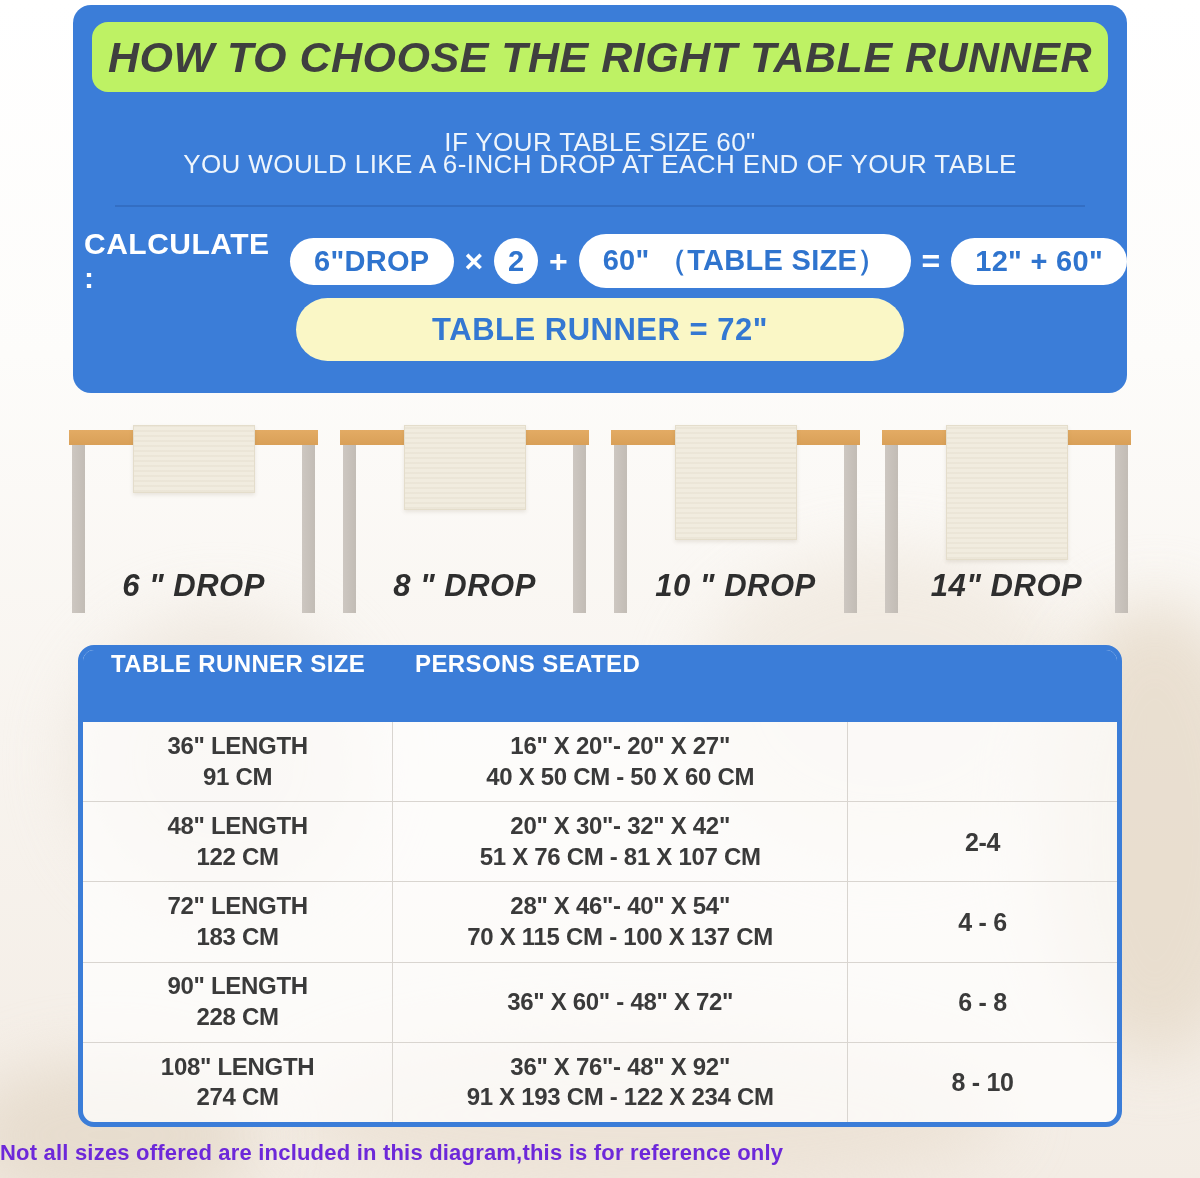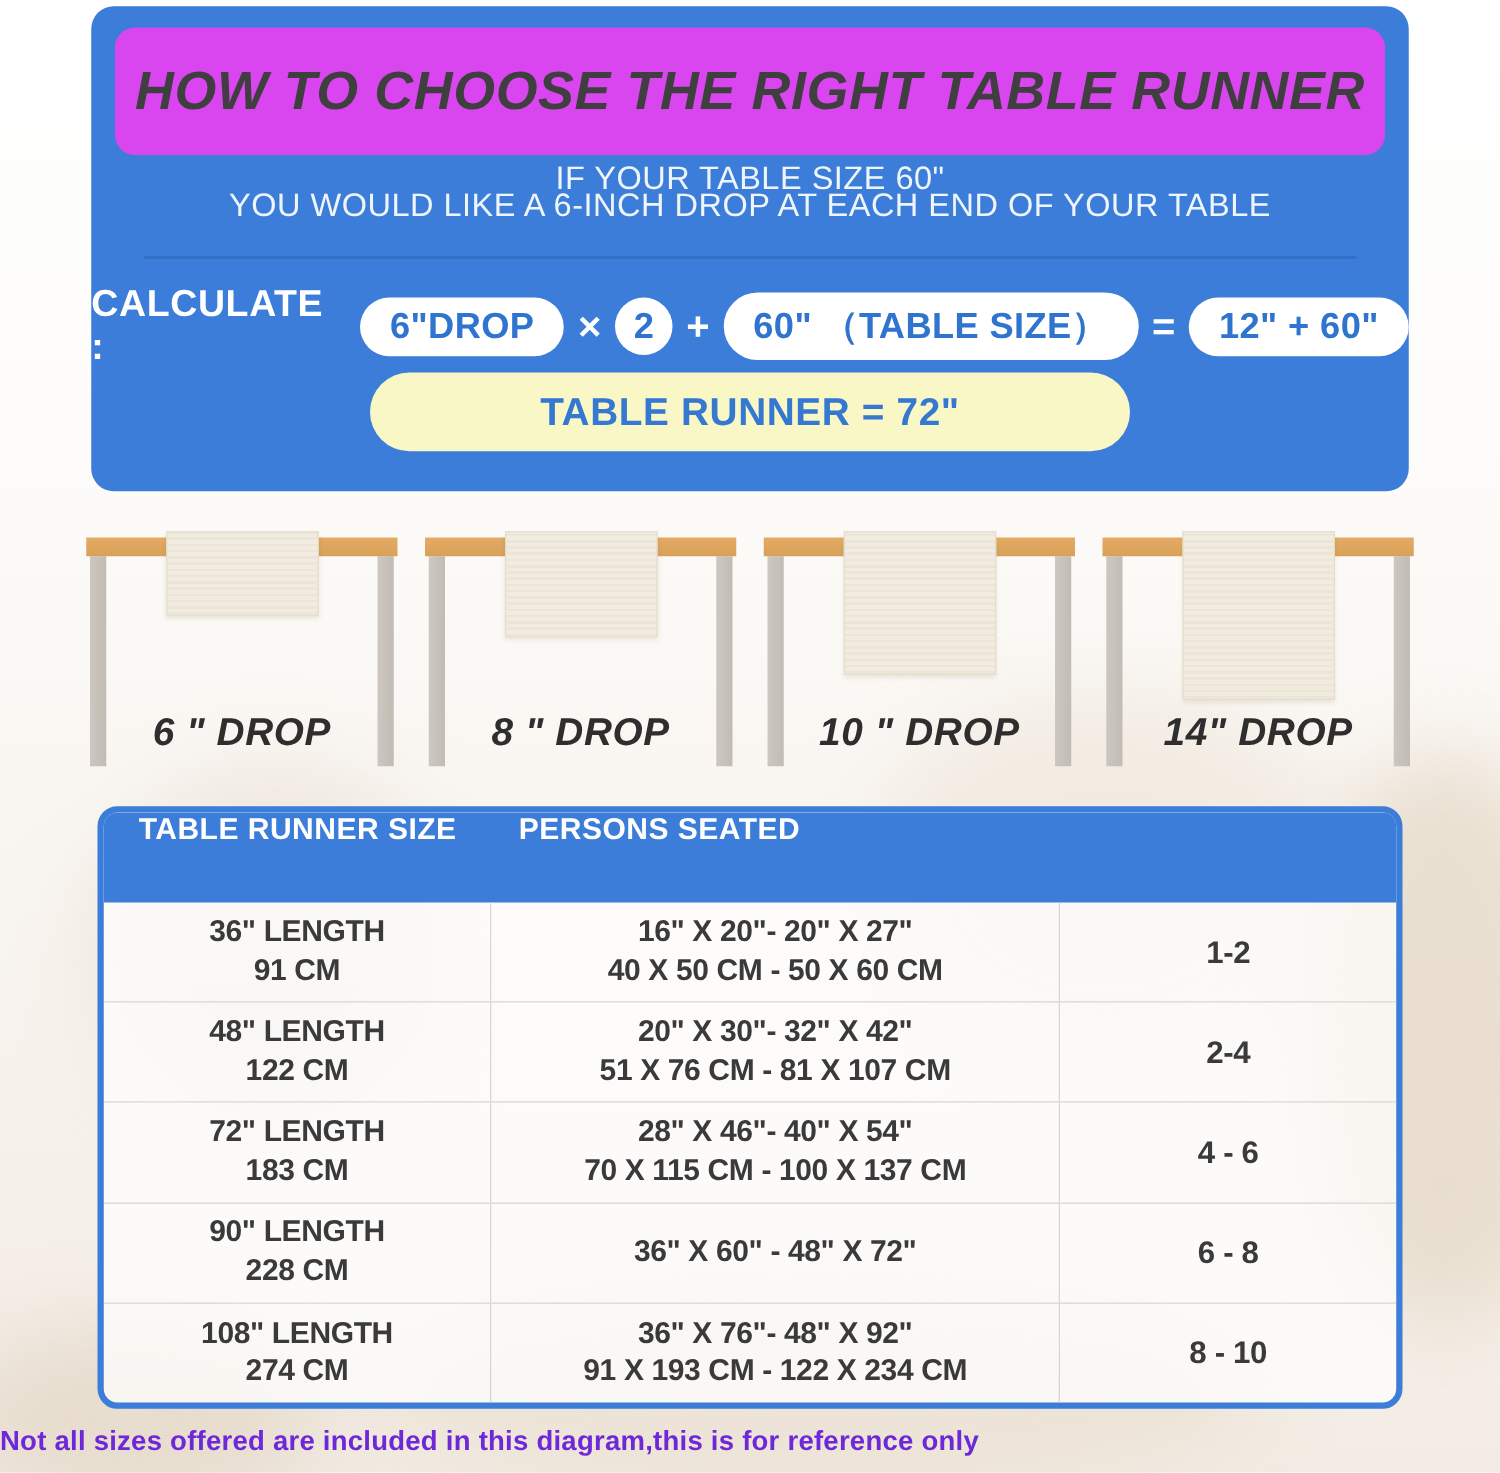--- a/index.html
+++ b/index.html
@@ -15,35 +15,35 @@
   .b3 { left:1040px;top:600px;  width:230px; height:460px; background:#e6dac9; opacity:.8; }
   .b4 { left:290px; top:1030px; width:720px; height:170px; background:#eadfd1; opacity:.7; }
   .b5 { left:-40px; top:1060px; width:300px; height:150px; background:#e2d6c5; opacity:.7; }
 
   
   .banner {
     position:absolute; left:73px; top:5px; width:1054px; height:388px;
     background:#3b7dd8; border-radius:18px; z-index:2;
   }
   .title-bar {
-    position:absolute; left:19px; top:17px; right:19px; height:102px;
-    background:#d946ef; border-radius:16px;
+    position:absolute; left:19px; top:17px; right:19px; height:70px;
+    background:#bef264; border-radius:16px;
     display:flex; align-items:center; justify-content:center;
   }
   .title-bar span {
     font-size:43px; font-weight:800; font-style:italic; color:#3f3f3f; letter-spacing:.5px;
     white-space:nowrap;
   }
   .intro { position:absolute; width:100%; text-align:center; color:#eef5fc; font-size:26px; letter-spacing:.4px; }
   .intro1 { top:122px; }
   .intro2 { top:144px; }
   .banner-divider { position:absolute; top:200px; left:42px; right:42px; height:2px; background:rgba(10,30,80,.15); }
   .calc-row {
     position:absolute; top:228px; left:0; right:0; height:56px;
-    display:flex; align-items:center; justify-content:center; gap:11px;
+    display:flex; align-items:center; justify-content:center; gap:11px;padding-left:11px;
   }
   .calc-label { color:#ffffff; font-weight:800; font-size:30px; letter-spacing:.5px; }
   .pill {
     background:#ffffff; color:#2f74ce; font-weight:800; font-size:29px;
     border-radius:28px; padding:7px 24px; white-space:nowrap; letter-spacing:.3px;
   }
   .op { color:#ffffff; font-weight:800; font-size:32px; }
   .factor-circle {
     width:46px; height:46px; background:#ffffff; border-radius:50%;
     display:flex; align-items:center; justify-content:center;
@@ -184,23 +184,20 @@
   <div class="table-body">
   <div class="trow">
     <div class="tcell col-1">
       <span>36" LENGTH</span>
       <span>91 CM</span>
     </div>
     <div class="tcell col-2">
       <span>16" X 20"- 20" X 27"</span>
       <span>40 X 50 CM - 50 X 60 CM</span>
     </div>
-    <div class="tcell col-3">
-      <span>1-2</span>
-    </div>
   </div>
 
   <div class="trow">
     <div class="tcell col-1">
       <span>48" LENGTH</span>
       <span>122 CM</span>
     </div>
     <div class="tcell col-2">
       <span>20" X 30"- 32" X 42"</span>
       <span>51 X 76 CM - 81 X 107 CM</span>

